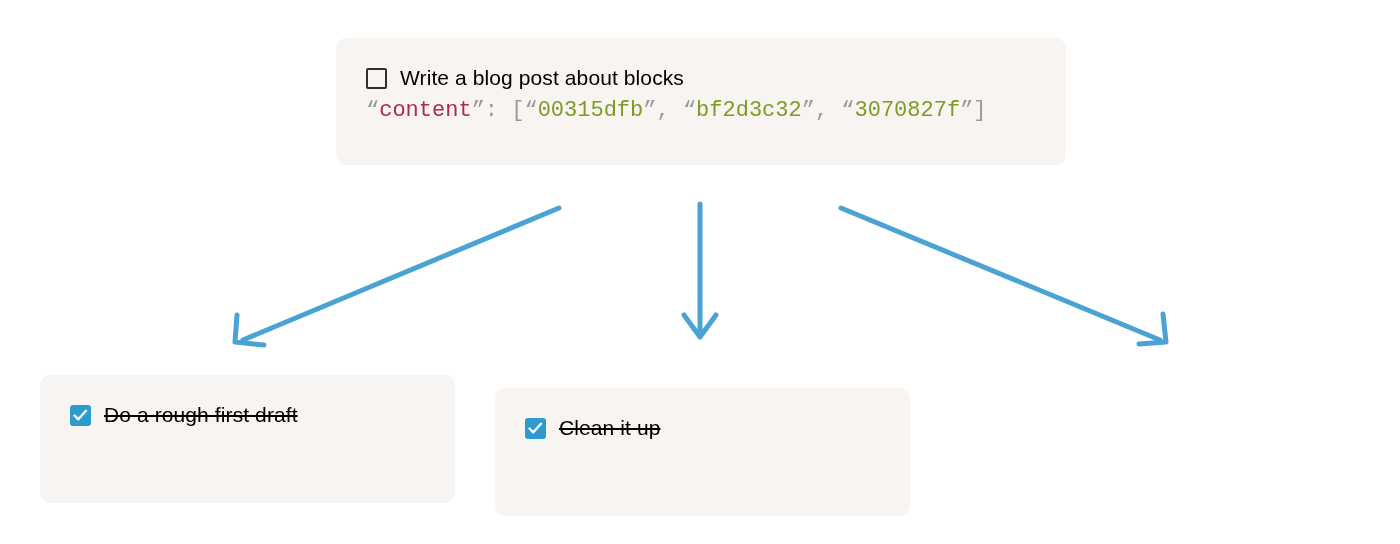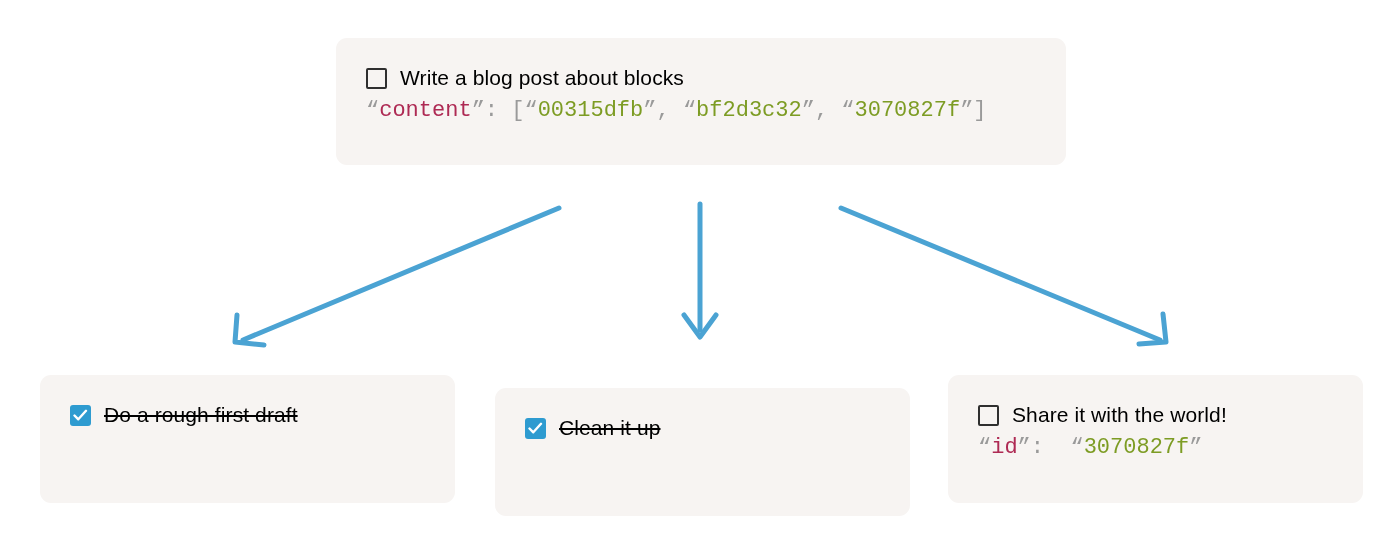--- a/index.html
+++ b/index.html
@@ -150,21 +150,14 @@
     <div class="todo-row">
       <span class="checkbox checked">
         <svg width="15" height="13" viewBox="0 0 15 13" aria-hidden="true">
           <polyline points="1.5,6.5 5.3,10.3 13,1.8" fill="none" stroke="#ffffff" stroke-width="2.4" stroke-linecap="round" stroke-linejoin="round"></polyline>
         </svg>
       </span>
       <span class="todo-text done">Clean it up</span>
     </div>
   </div>
 
-  <div class="card card-c3">
-    <div class="todo-row">
-      <span class="checkbox unchecked"></span>
-      <span class="todo-text">Share it with the world!</span>
-    </div>
-    <div class="code-row"><span class="tok-punct">“</span><span class="tok-key">id</span><span class="tok-punct">”</span><span class="tok-punct">:</span><span class="tok-punct">&nbsp;&nbsp;</span><span class="tok-punct">“</span><span class="tok-string">3070827f</span><span class="tok-punct">”</span></div>
-  </div>
 
 </div>
 
 </body></html>

